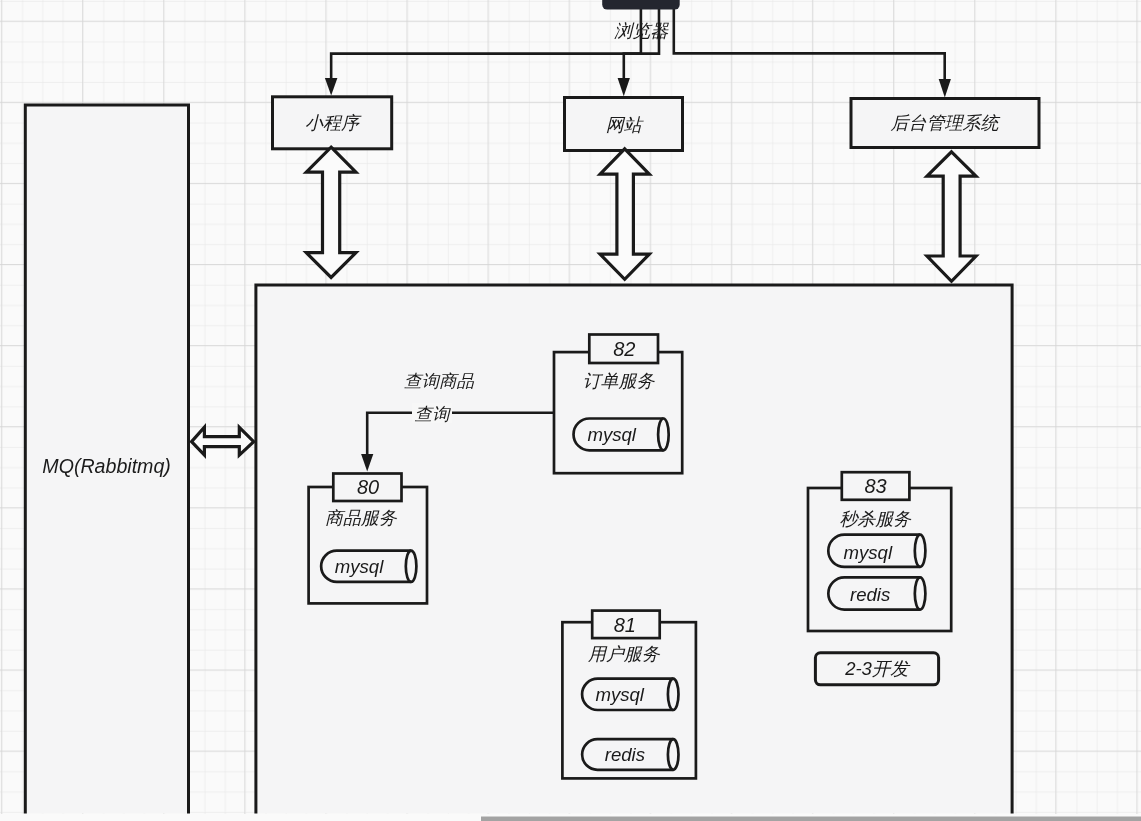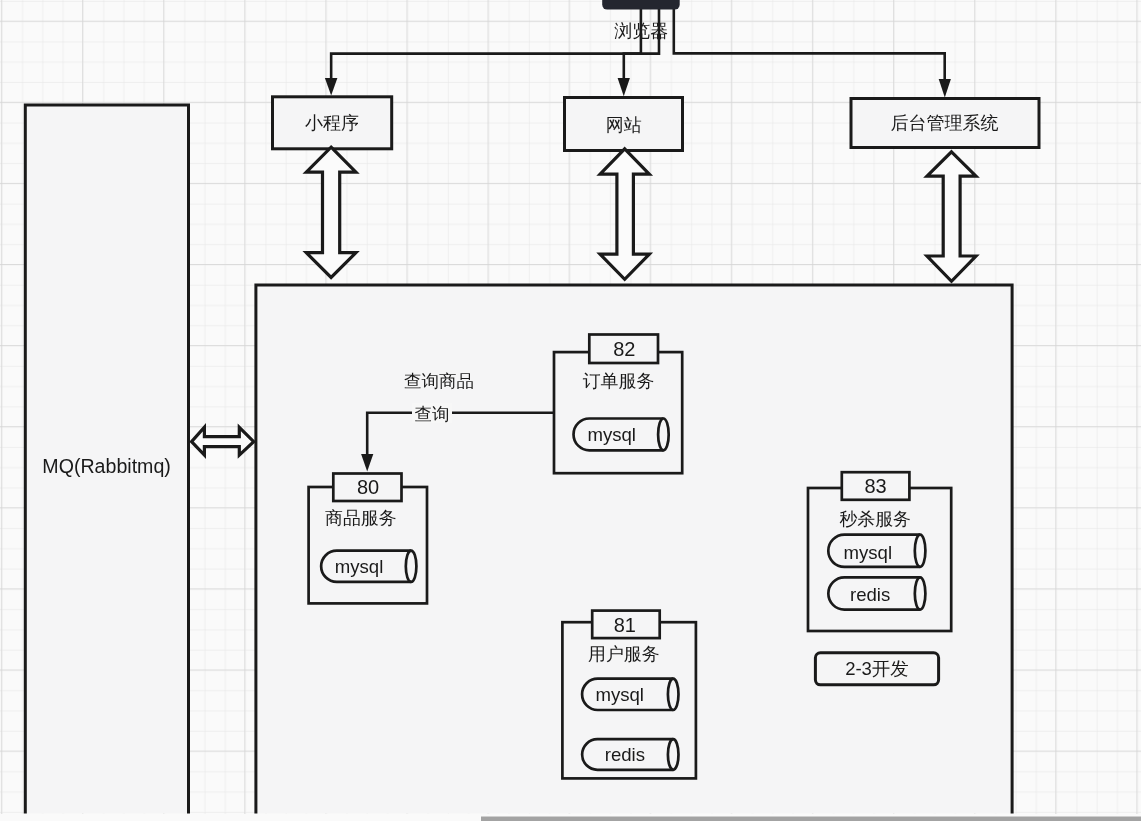--- a/index.html
+++ b/index.html
@@ -1,21 +1,21 @@
 <!DOCTYPE html>
 <html><head>
 <meta charset="utf-8">
 <title>architecture-diagram</title>
 <style>
   html,body{margin:0;padding:0;}
   body{
     width:1141px;height:821px;overflow:hidden;background:#fafafa;
     font-family:"Liberation Sans",sans-serif;
   }
-  #canvas{position:relative;width:1141px;height:821px;}
+  #canvas{position:relative;width:1141px;height:821px;font-style:italic;}
   svg{display:block;}
   text{-webkit-font-smoothing:antialiased;}
 </style>
 </head>
 <body>
 
 <div id="canvas">
 <svg width="1141" height="821" viewBox="0 0 1141 821" xmlns="http://www.w3.org/2000/svg">
   <defs>
     <pattern id="gridMinor" width="20.275" height="20.275" patternUnits="userSpaceOnUse" x="0.9" y="0.425">

